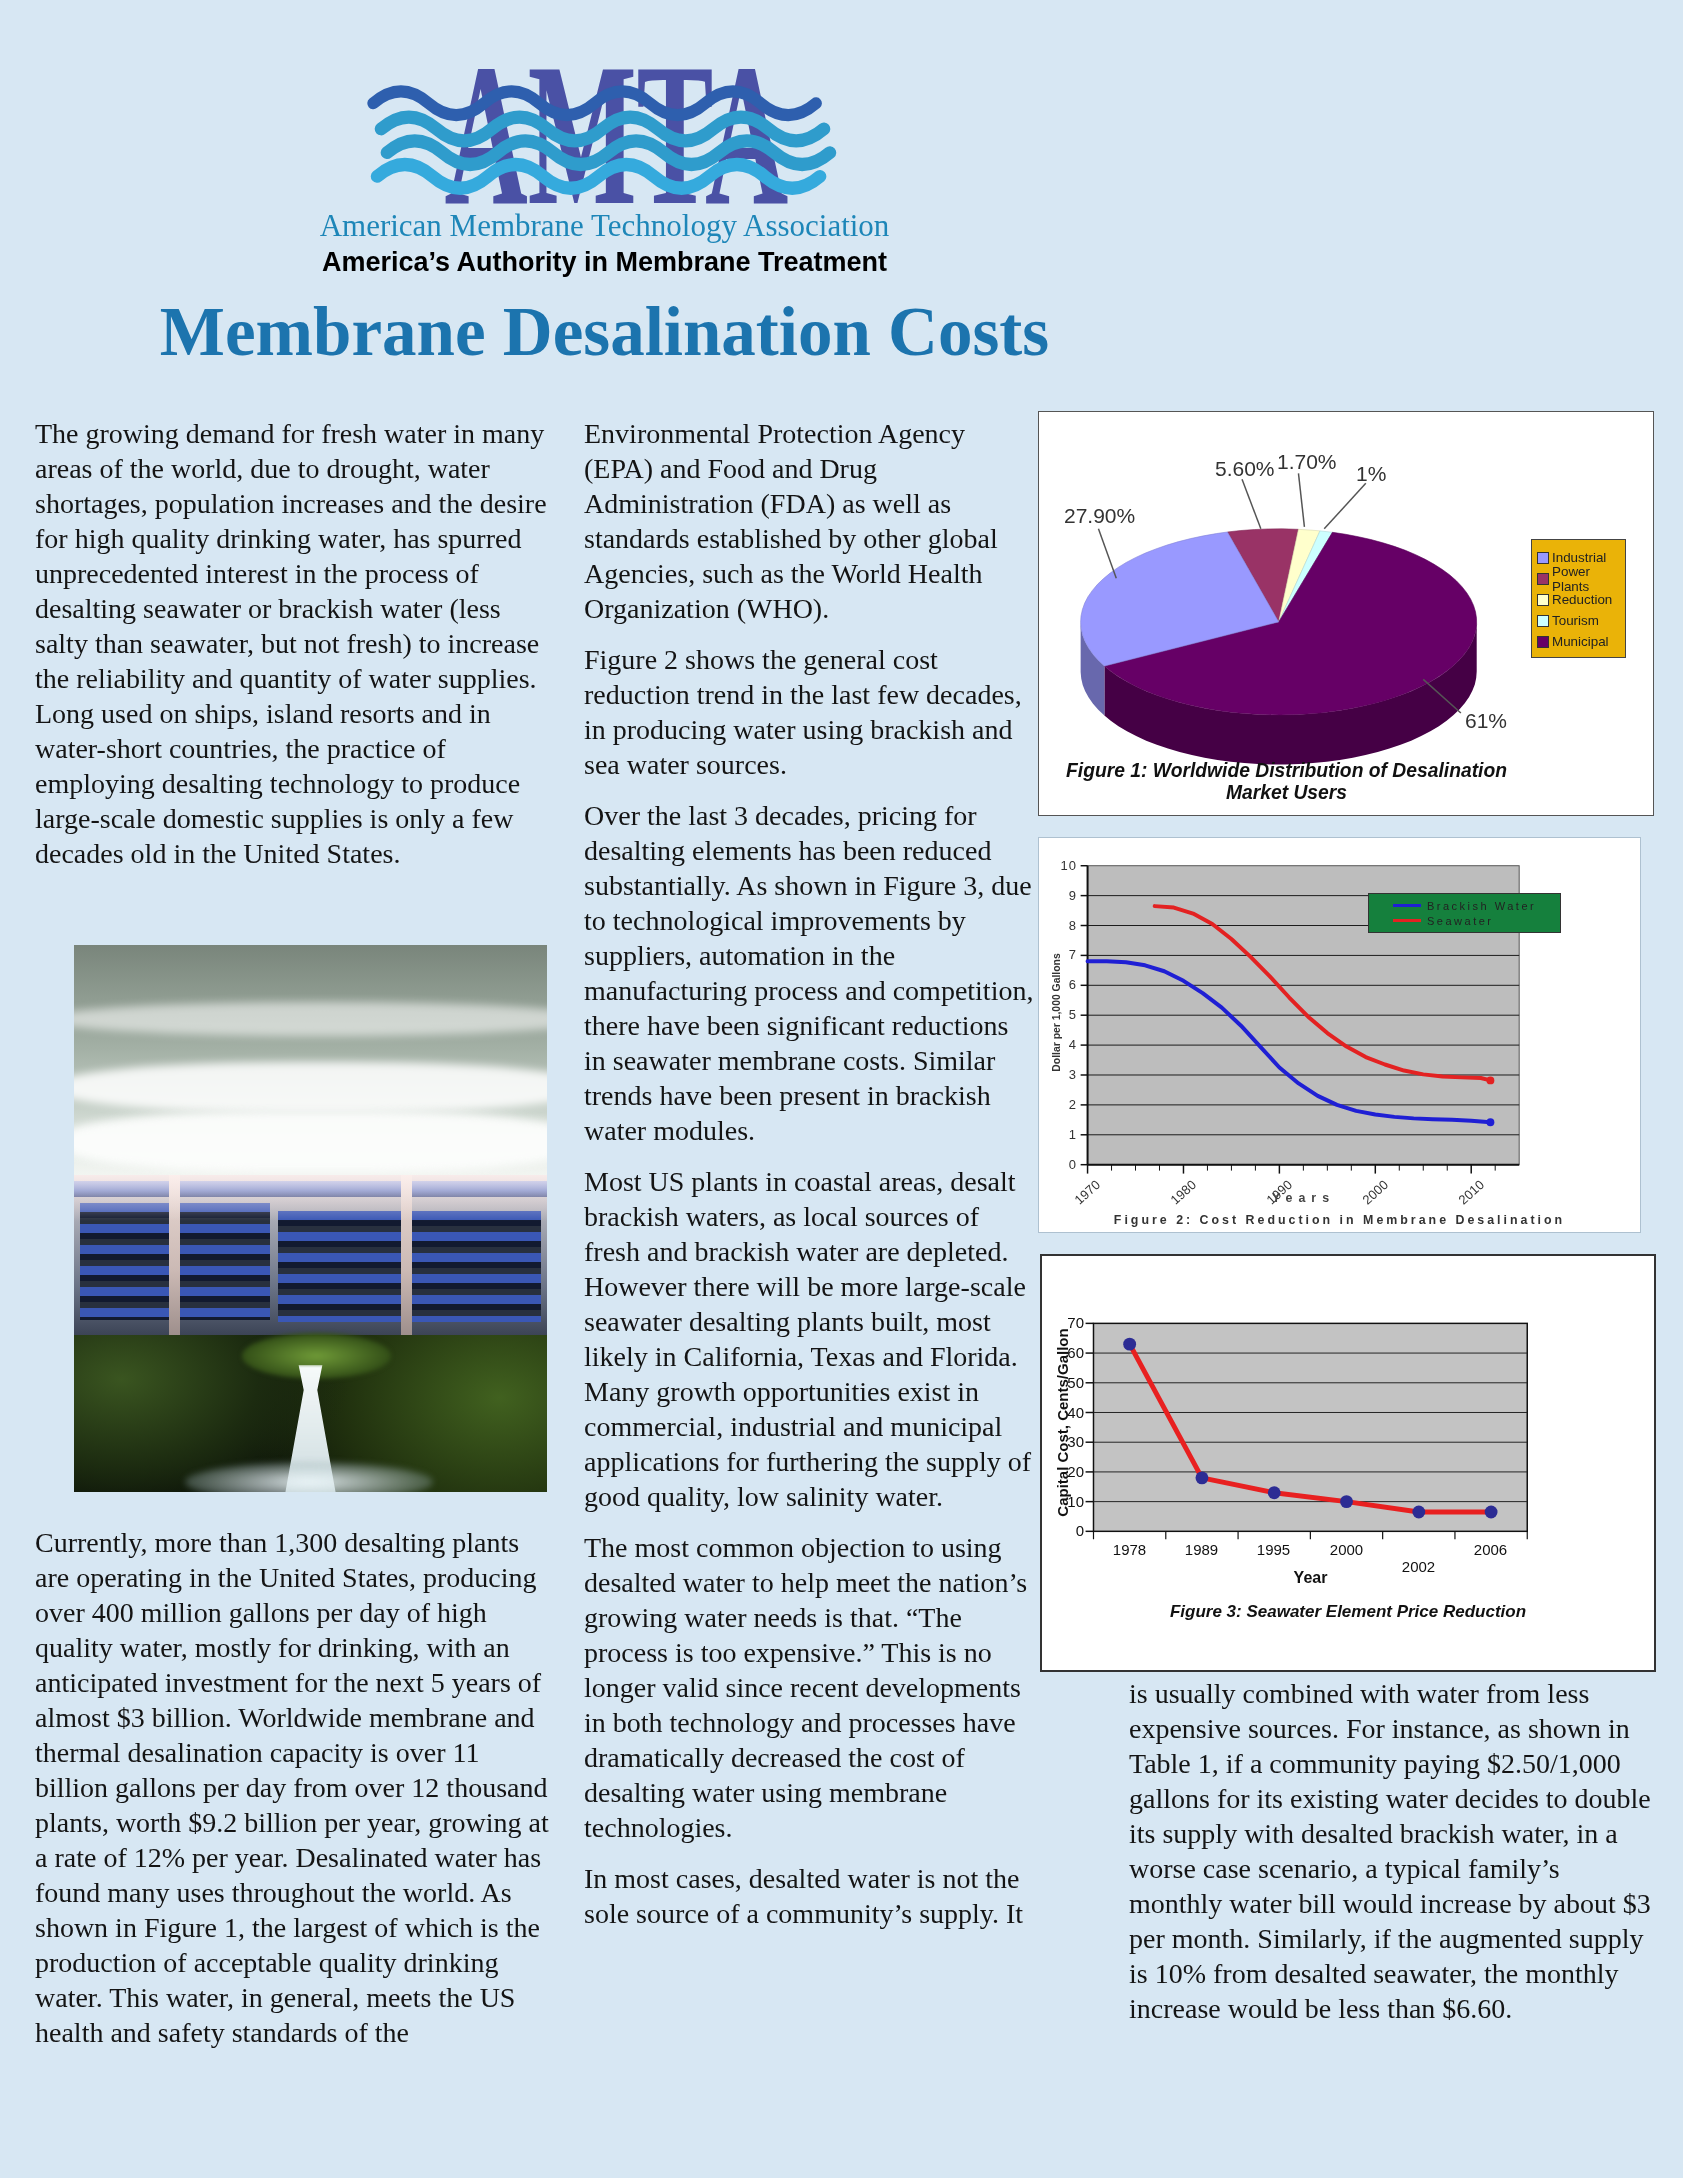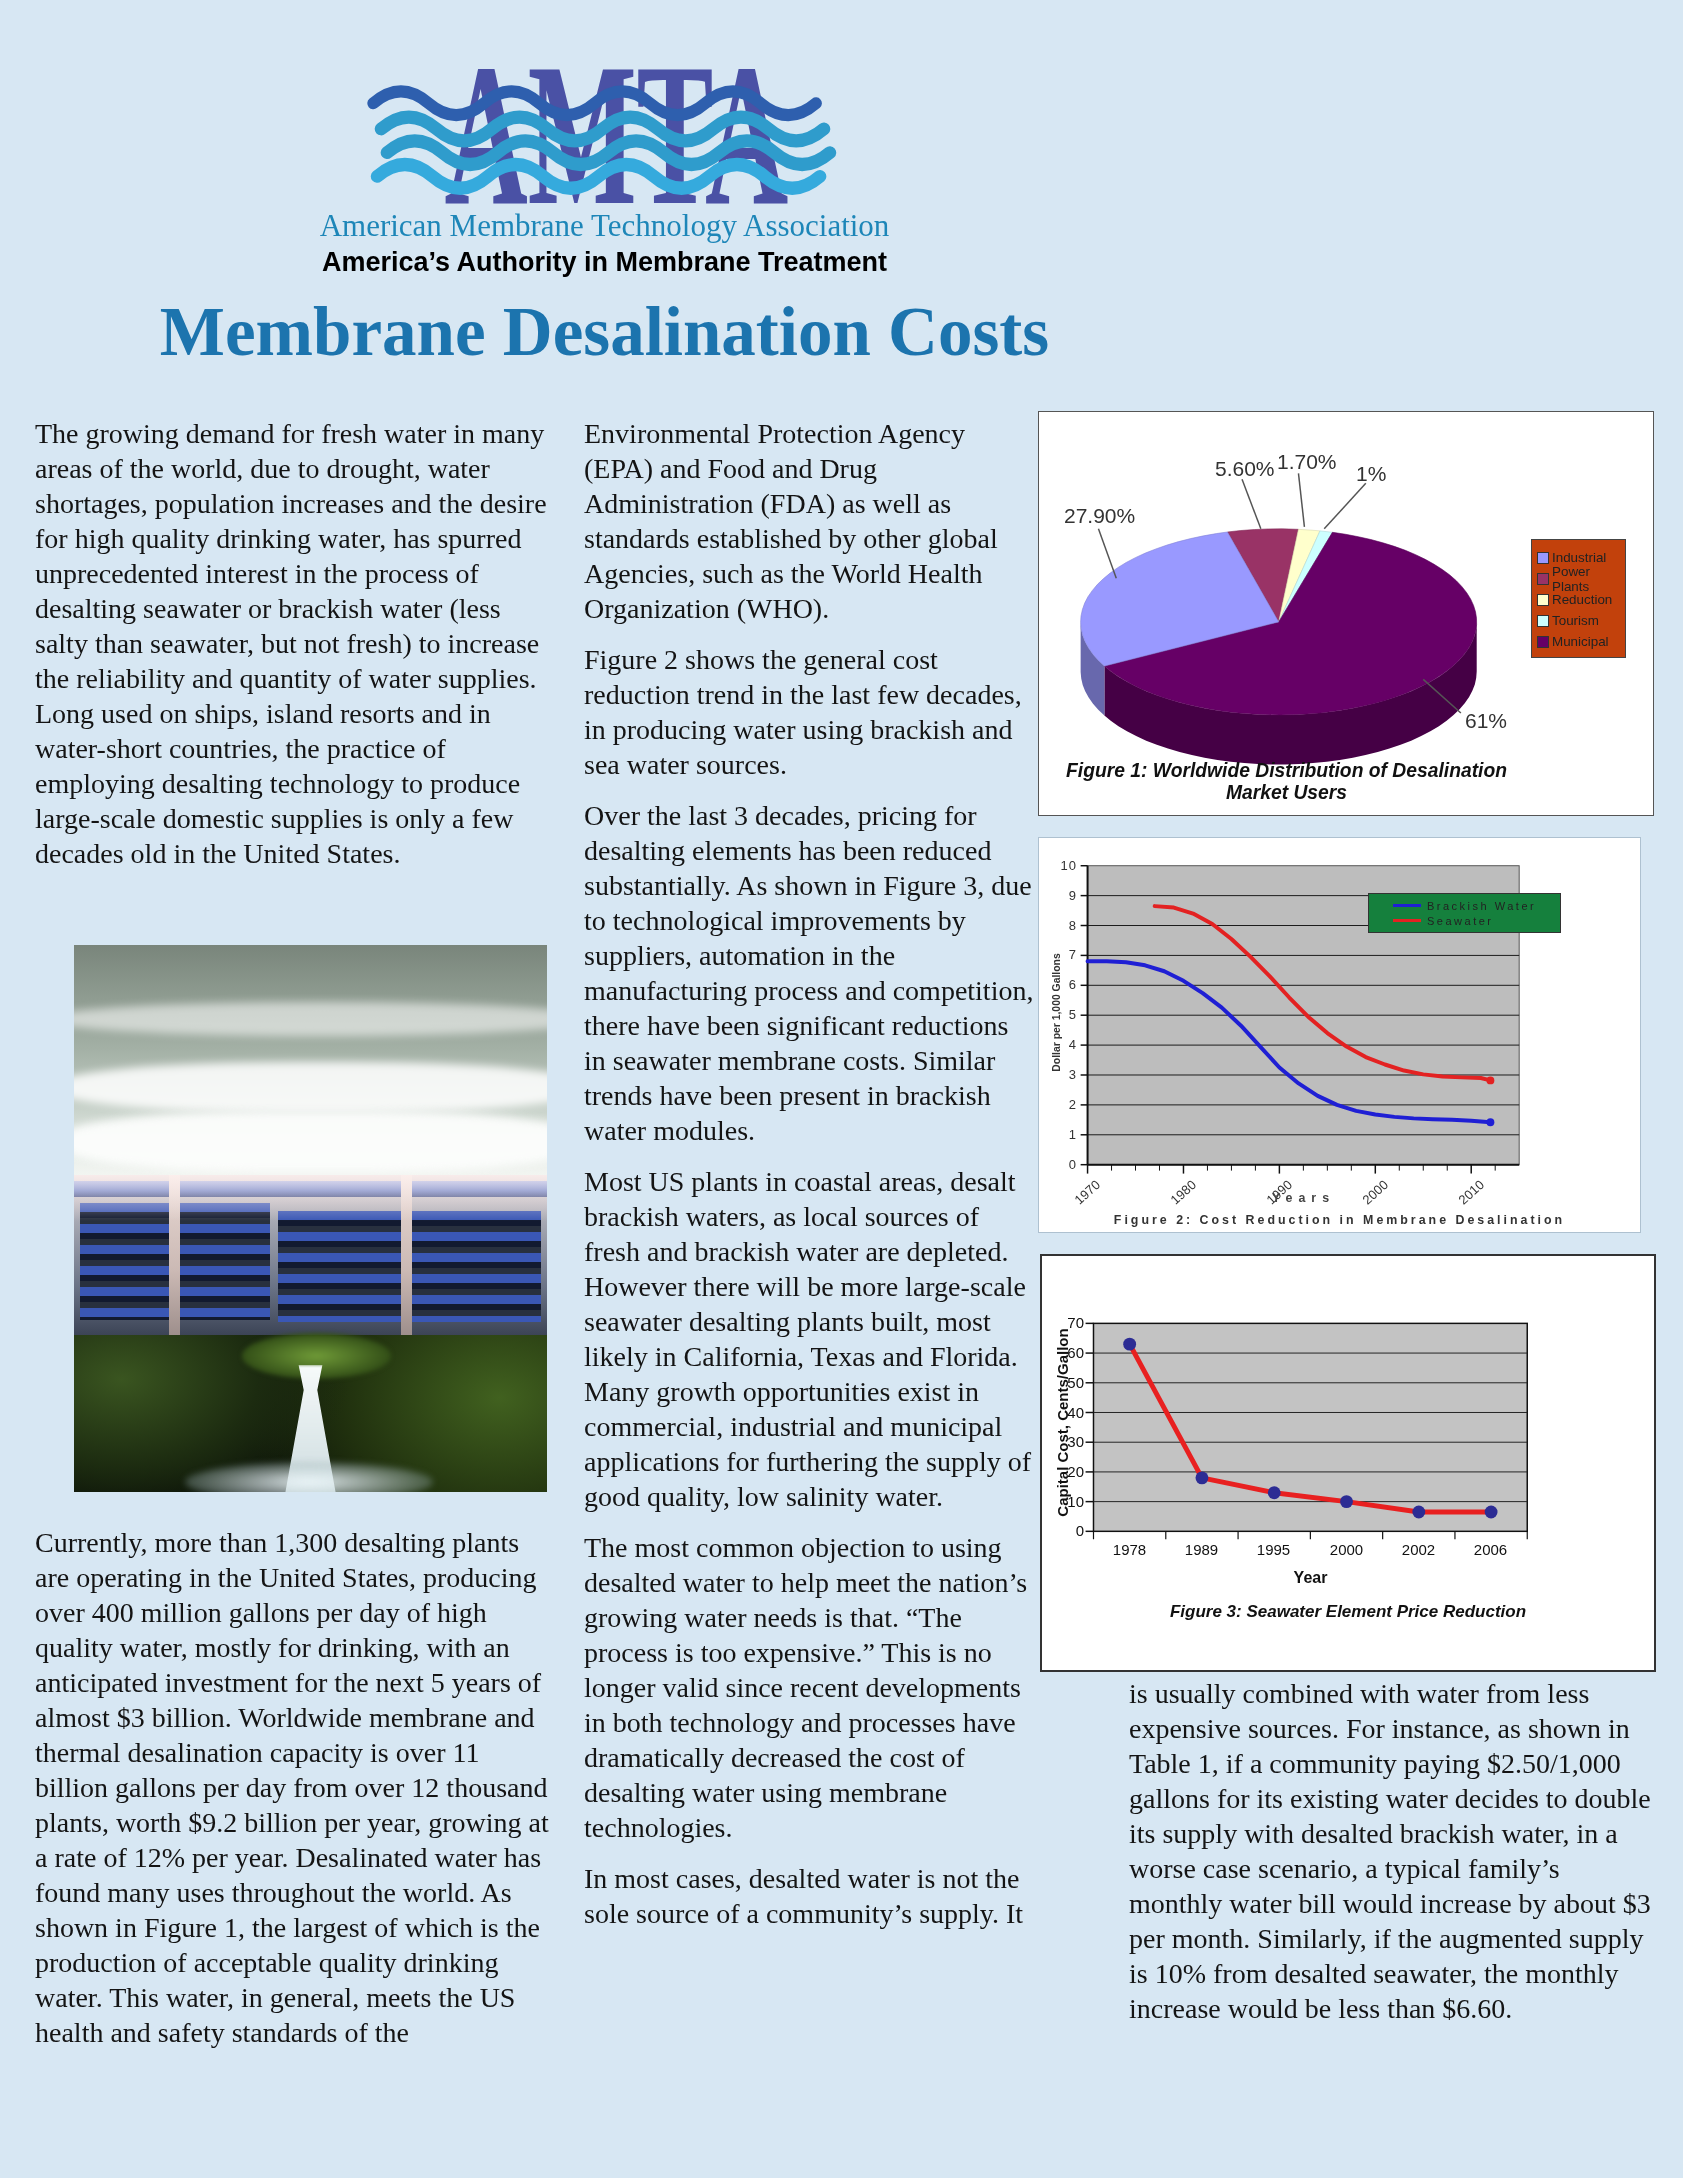--- a/index.html
+++ b/index.html
@@ -58,21 +58,21 @@
   
   .figbox{position:absolute;background:#ffffff;}
   #fig1{left:1038px;top:411px;width:614px;height:403px;border:1px solid #555;}
   #fig2{left:1038px;top:837px;width:601px;height:394px;border:1px solid #aec1d0;}
   #fig3{left:1040px;top:1254px;width:612px;height:414px;border:2px solid #333;}
   .figbox svg{position:absolute;left:0;top:0;}
 
   .pielabel{position:absolute;font:21px "Liberation Sans",sans-serif;color:#333;}
   .fig1-caption{position:absolute;top:348px;left:10px;width:475px;text-align:center;
      font:italic bold 19.3px "Liberation Sans",sans-serif;color:#111;line-height:22px;}
-  .leg1{position:absolute;left:492px;top:127px;width:95px;background:#c2410c;border:1px solid #444;
+  .leg1{position:absolute;left:492px;top:127px;width:95px;background:#eab308;border:1px solid #444;
      padding:7px 2px 5px 5px;box-sizing:border-box;}
   .leg1 .row{display:flex;align-items:center;height:21px;font:13.4px "Liberation Sans",sans-serif;color:#222;}
   .leg1 .sq{width:10px;height:10px;border:1px solid #333;margin-right:3px;flex:0 0 auto;}
 
   .ax-lab{position:absolute;font-family:"Liberation Sans",sans-serif;color:#222;}
   .y2lab{width:34px;text-align:right;font-size:13px;letter-spacing:1px;color:#333;}
   .x2lab{width:51px;text-align:right;font-size:13px;color:#333;transform:rotate(-42deg);transform-origin:100% 0;}
   .ylab2{position:absolute;left:-67px;top:169px;width:168px;text-align:center;
      font:bold 10.4px "Liberation Sans",sans-serif;color:#333;transform:rotate(-90deg);}
   .leg2{position:absolute;left:329px;top:55px;background:#15803d;border:1px solid #333;padding:4px 24px;}
@@ -314,21 +314,21 @@
         <div class="ax-lab y3lab" style="left: 6px; top: 207px;">20</div>
         <div class="ax-lab y3lab" style="left: 6px; top: 177px;">30</div>
         <div class="ax-lab y3lab" style="left: 6px; top: 148px;">40</div>
         <div class="ax-lab y3lab" style="left: 6px; top: 118px;">50</div>
         <div class="ax-lab y3lab" style="left: 6px; top: 88px;">60</div>
         <div class="ax-lab y3lab" style="left: 6px; top: 58px;">70</div>
         <div class="ax-lab x3lab" style="left: 58px; top: 285px;">1978</div>
         <div class="ax-lab x3lab" style="left: 130px; top: 285px;">1989</div>
         <div class="ax-lab x3lab" style="left: 202px; top: 285px;">1995</div>
         <div class="ax-lab x3lab" style="left: 275px; top: 285px;">2000</div>
-        <div class="ax-lab x3lab" style="left: 347px; top: 285px;">2002</div>
+        <div class="ax-lab x3lab" style="left: 347px; top: 302px;">2002</div>
         <div class="ax-lab x3lab" style="left: 419px; top: 285px;">2006</div>
       </div>
     <div class="ylab3">Capital Cost, Cents/Gallon</div>
     <div class="year-lab">Year</div>
     <div class="fig3-caption">Figure 3: Seawater Element Price Reduction</div>
   </div>
 
 </div>
 
 

